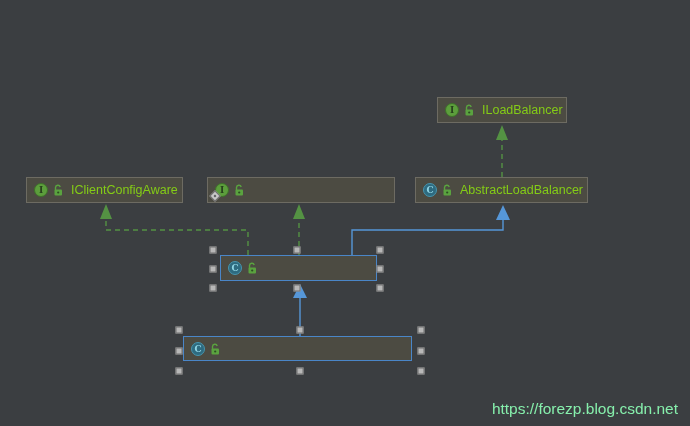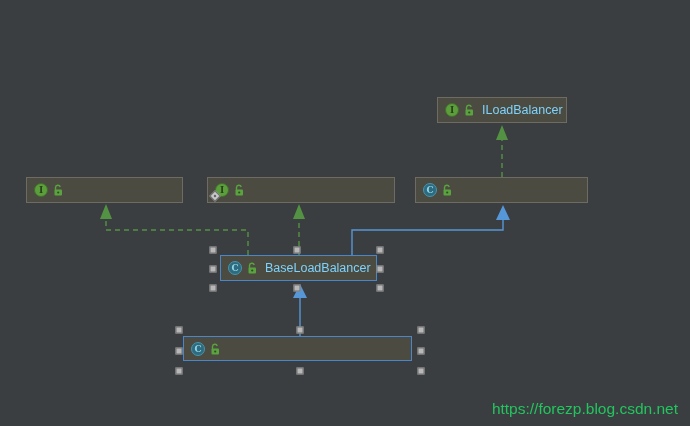--- a/index.html
+++ b/index.html
@@ -24,21 +24,21 @@
     border:1px solid #6d6b62;
     display:flex;align-items:center;
     padding-left:7px;
     gap:5px;
     z-index:2;
     white-space:nowrap;
     cursor:default;
   }
   .node.selected{border:1px solid #4a86c8;}
   .node-label{
-    color:#7dd3fc;
+    color:#84cc16;
     font-size:12.5px;
     padding:0 8px 0 2px;
   }
   .icon-wrap{position:relative;width:14px;height:14px;flex:0 0 auto;}
   .icon-circle{
     position:absolute;left:0;top:0;
     width:12px;height:12px;
     border-radius:50%;
     font-size:9px;font-weight:bold;
     line-height:12px;text-align:center;
@@ -66,21 +66,21 @@
     transform:translate(-50%,-50%);
     pointer-events:auto;
   }
   .h-tl{left:0;top:0}.h-tm{left:50%;top:0}.h-tr{left:100%;top:0}
   .h-ml{left:0;top:50%}.h-mr{left:100%;top:50%}
   .h-bl{left:0;top:100%}.h-bm{left:50%;top:100%}.h-br{left:100%;top:100%}
 
   .watermark{
     position:absolute;
     right:12px;bottom:8px;
-    color:#22c55e;
+    color:#86efac;
     font-size:15.5px;
     z-index:5;
   }
 </style>
 </head>
 <body>
 
 <svg class="edges">
 
   <path class="edge-impl" d="M248,255 L248,230 L106,230 L106,219"></path>
@@ -113,20 +113,21 @@
 
 <div class="node" style="left:26px;top:177px;width:157px;">
   <span class="icon-wrap">
     <span class="icon-circle icon-interface">I</span>
   </span>
   <svg class="lock" viewBox="0 0 11 12">
     <path d="M2.5 6 L2.5 3.5 A2.4 2.4 0 0 1 7.2 3" stroke="#5aa33f" stroke-width="1.4" fill="none"></path>
     <rect x="1.5" y="5.5" width="7.5" height="6" rx="1" fill="#5aa33f"></rect>
     <circle cx="5.2" cy="8.5" r="1.1" fill="#2d4d22"></circle>
   </svg>
+  <span class="node-label">IClientConfigAware</span>
 </div>
 
 <div class="node" style="left:207px;top:177px;width:188px;">
   <span class="icon-wrap">
     <span class="icon-circle icon-interface">I</span>
     <span class="diamond-badge"></span>
   </span>
   <svg class="lock" viewBox="0 0 11 12">
     <path d="M2.5 6 L2.5 3.5 A2.4 2.4 0 0 1 7.2 3" stroke="#5aa33f" stroke-width="1.4" fill="none"></path>
     <rect x="1.5" y="5.5" width="7.5" height="6" rx="1" fill="#5aa33f"></rect>
@@ -136,32 +137,32 @@
 
 <div class="node" style="left:415px;top:177px;width:173px;">
   <span class="icon-wrap">
     <span class="icon-circle icon-class">C</span>
   </span>
   <svg class="lock" viewBox="0 0 11 12">
     <path d="M2.5 6 L2.5 3.5 A2.4 2.4 0 0 1 7.2 3" stroke="#5aa33f" stroke-width="1.4" fill="none"></path>
     <rect x="1.5" y="5.5" width="7.5" height="6" rx="1" fill="#5aa33f"></rect>
     <circle cx="5.2" cy="8.5" r="1.1" fill="#2d4d22"></circle>
   </svg>
+  <span class="node-label">AbstractLoadBalancer</span>
 </div>
 
 <div class="node selected" style="left:220px;top:255px;width:157px;">
   <span class="icon-wrap">
     <span class="icon-circle icon-class">C</span>
   </span>
   <svg class="lock" viewBox="0 0 11 12">
     <path d="M2.5 6 L2.5 3.5 A2.4 2.4 0 0 1 7.2 3" stroke="#5aa33f" stroke-width="1.4" fill="none"></path>
     <rect x="1.5" y="5.5" width="7.5" height="6" rx="1" fill="#5aa33f"></rect>
     <circle cx="5.2" cy="8.5" r="1.1" fill="#2d4d22"></circle>
   </svg>
-  <span class="node-label">BaseLoadBalancer</span>
 </div>
 
 <div class="node selected" style="left:183px;top:336px;width:229px;height:25px;">
   <span class="icon-wrap">
     <span class="icon-circle icon-class">C</span>
   </span>
   <svg class="lock" viewBox="0 0 11 12">
     <path d="M2.5 6 L2.5 3.5 A2.4 2.4 0 0 1 7.2 3" stroke="#5aa33f" stroke-width="1.4" fill="none"></path>
     <rect x="1.5" y="5.5" width="7.5" height="6" rx="1" fill="#5aa33f"></rect>
     <circle cx="5.2" cy="8.5" r="1.1" fill="#2d4d22"></circle>

